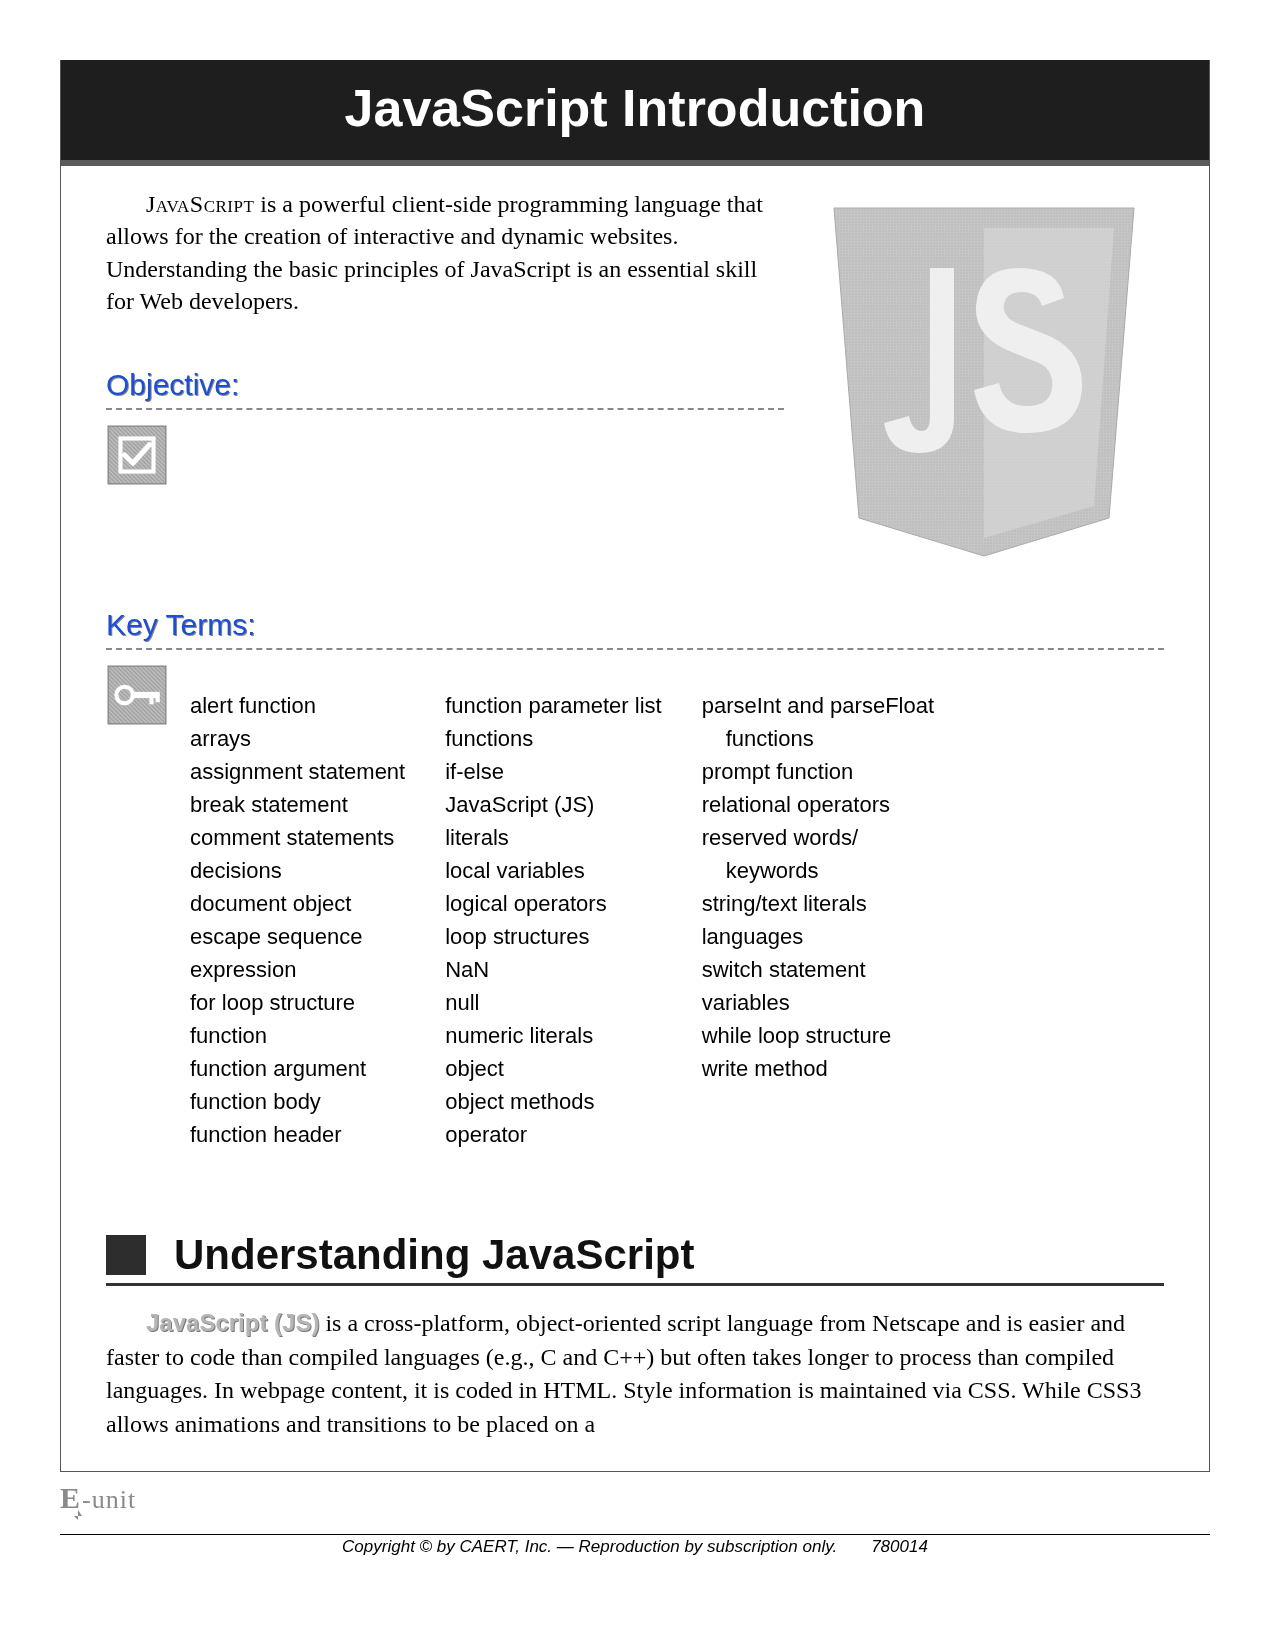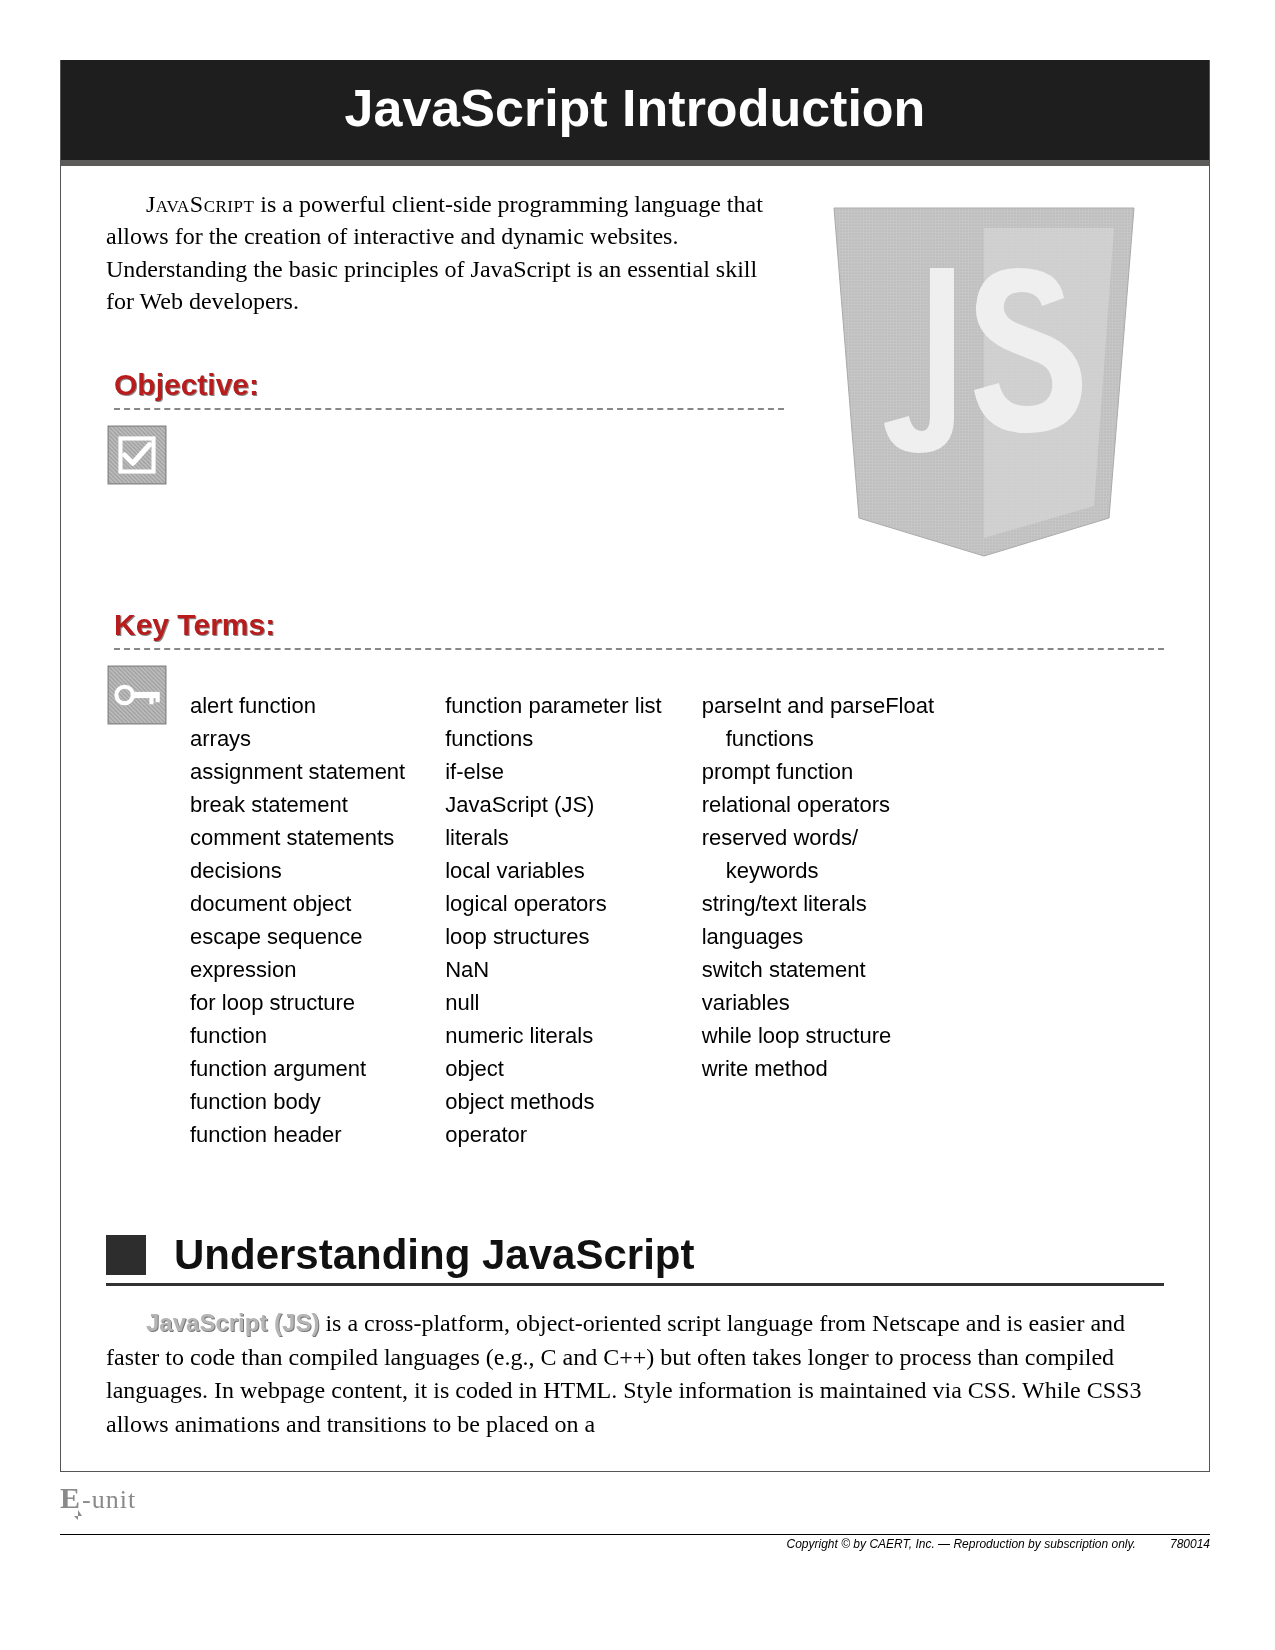--- a/index.html
+++ b/index.html
@@ -46,27 +46,26 @@
   .js-shield {
     width: 360px;
     height: 380px;
     position: relative;
     flex-shrink: 0;
   }
   .js-shield svg { width: 100%; height: 100%; }
   .section-head {
     margin-top: 50px;
     font-family: Arial, Helvetica, sans-serif;
-    font-weight: bold;
+    font-weight: normal;
     font-size: 30px;
-    color: #b91c1c;
+    color: #1d4ed8;
     text-shadow: 1px 1px 0 #888;
     border-bottom: 2px dashed #888;
     padding-bottom: 6px;
-    margin-left: 8px;
   }
   .obj-block {
     display: flex;
     gap: 22px;
     margin-top: 14px;
     align-items: flex-start;
   }
   .icon-box {
     width: 62px;
     height: 62px;
@@ -151,22 +150,22 @@
   }
   .footer-center {
     text-align: center;
     font-size: 19px;
     font-weight: bold;
     line-height: 1.3;
   }
   .footer-center .diamond { font-size: 15px; }
   .footer-bottom {
     display: flex;
-    justify-content: flex-end;
-    font-size: 12px;
+    justify-content: center;
+    font-size: 17px;
     font-style: italic;
     font-family: Arial, Helvetica, sans-serif;
     border-top: 1px solid #000;
     margin-top: 2px;
     padding-top: 2px;
   }
   .footer-bottom .code { font-style: italic; margin-left: 34px; }
 </style>
 </head>
 <body>

